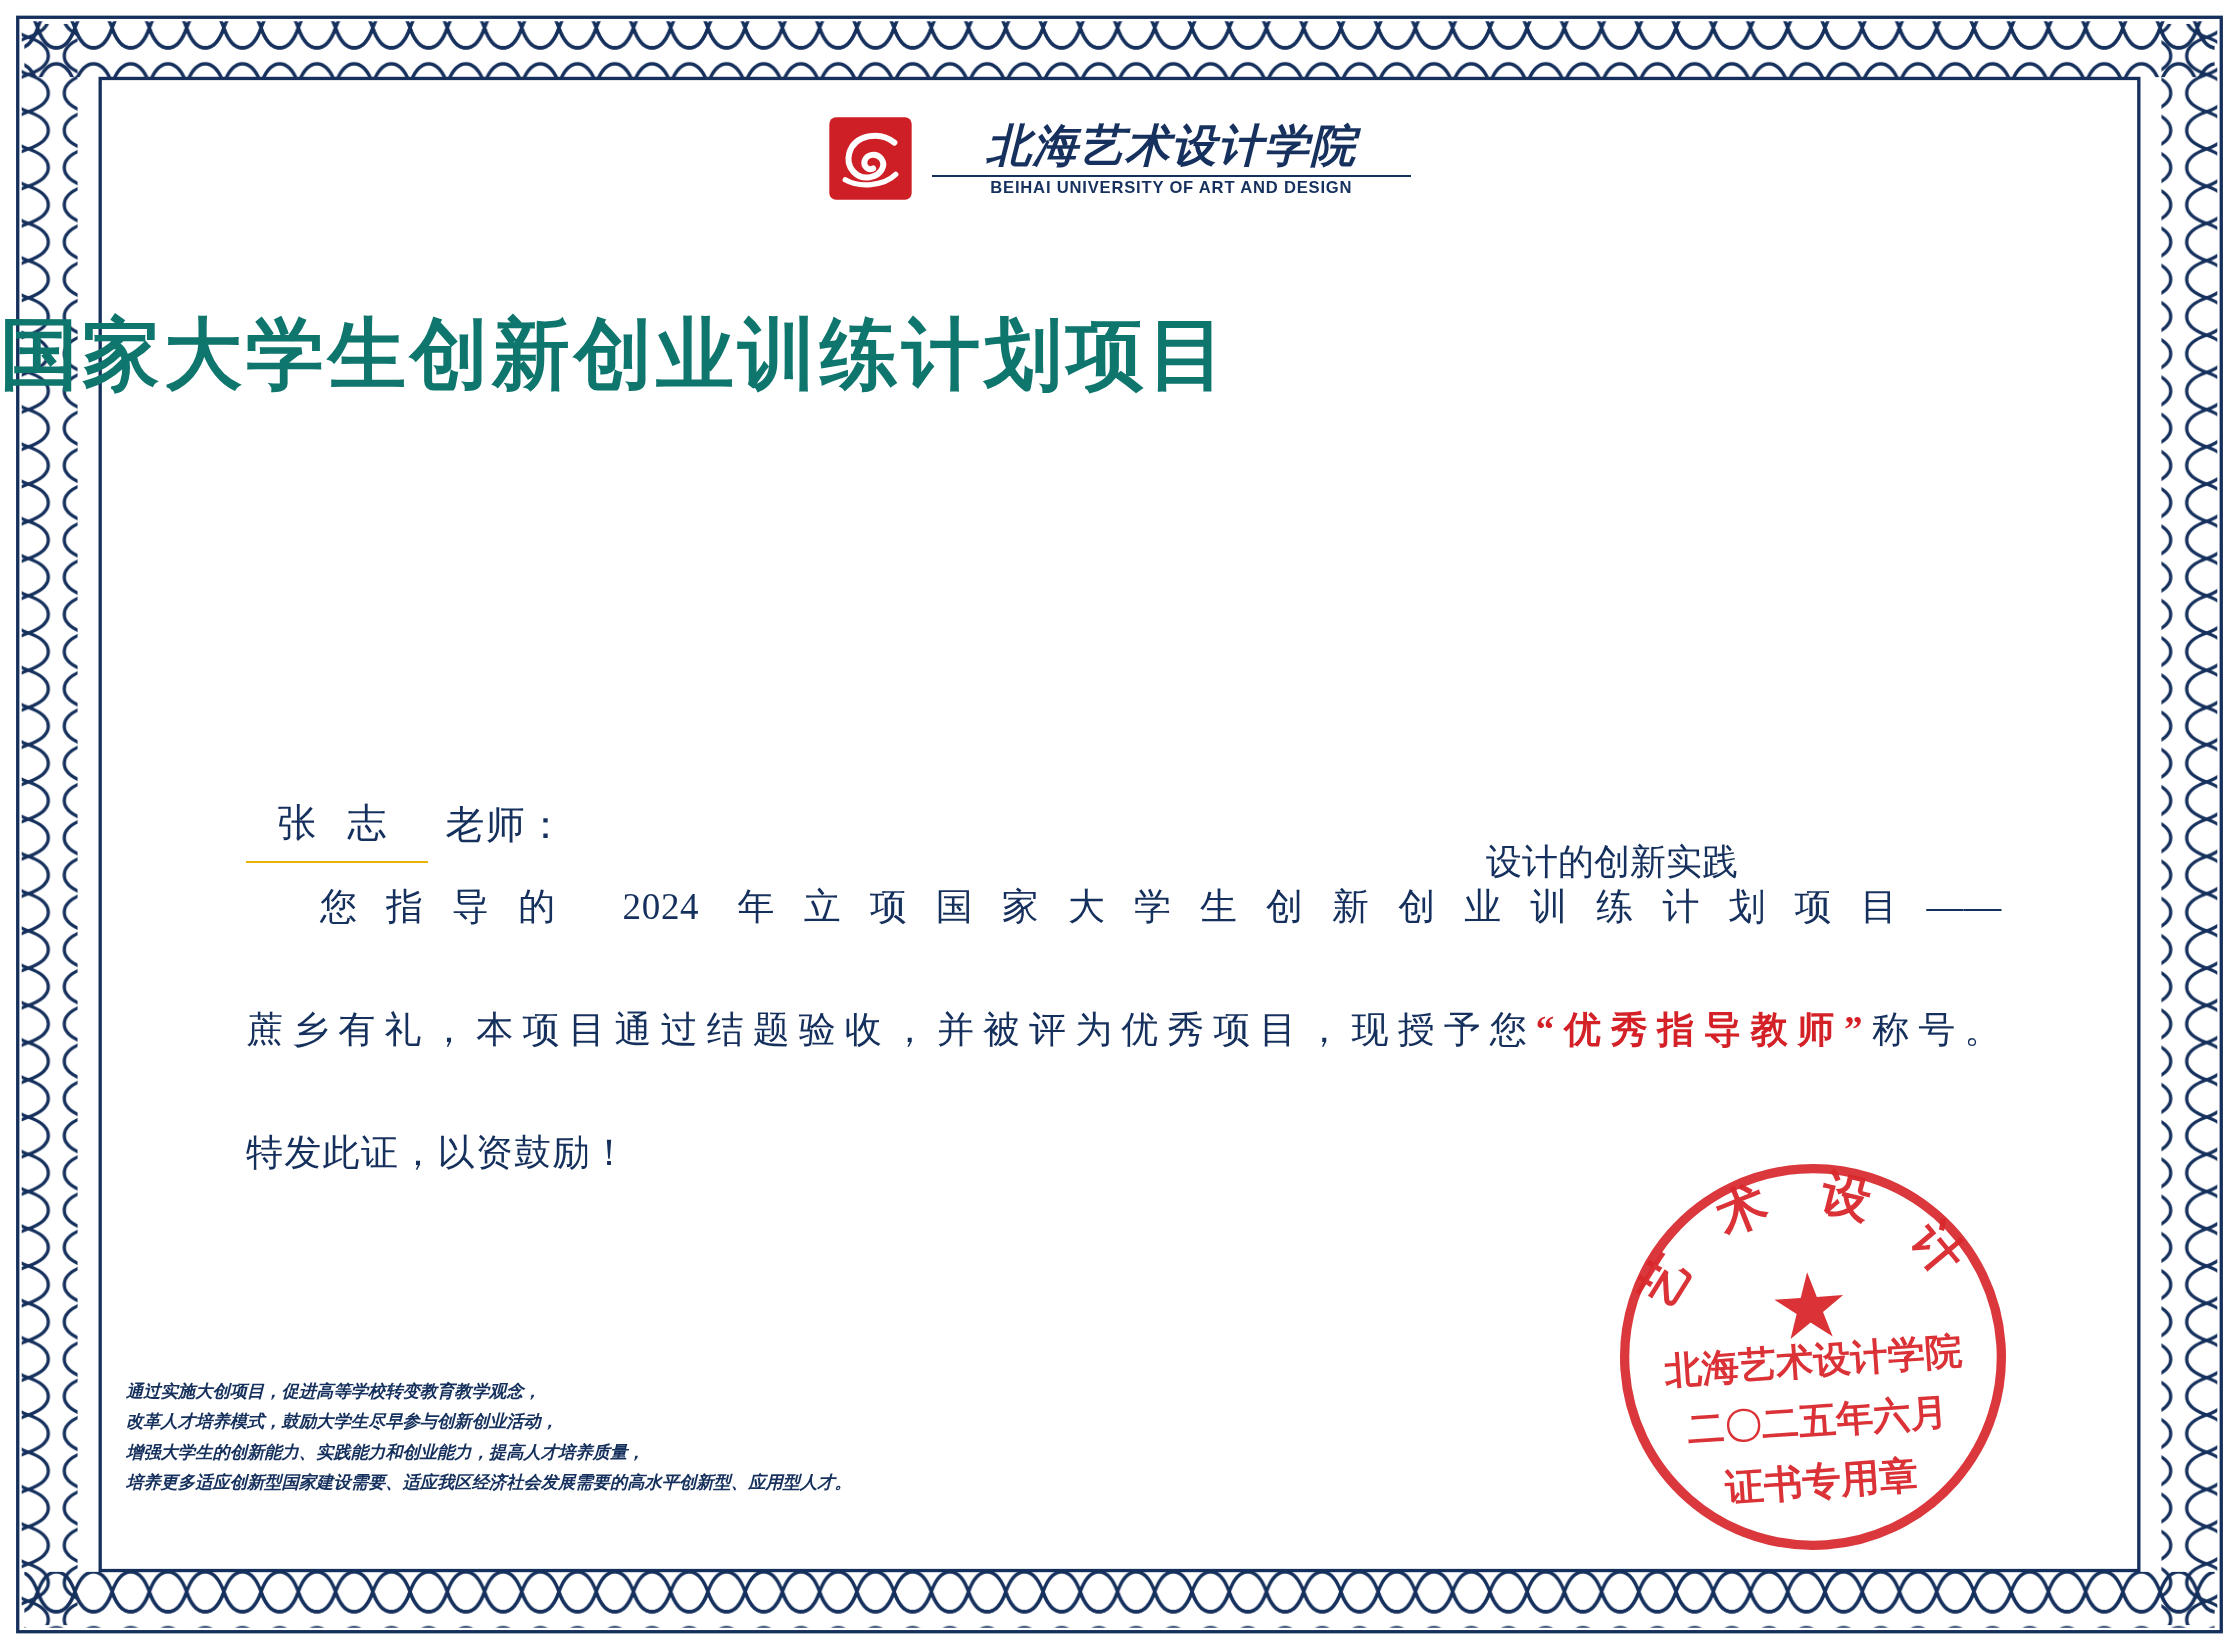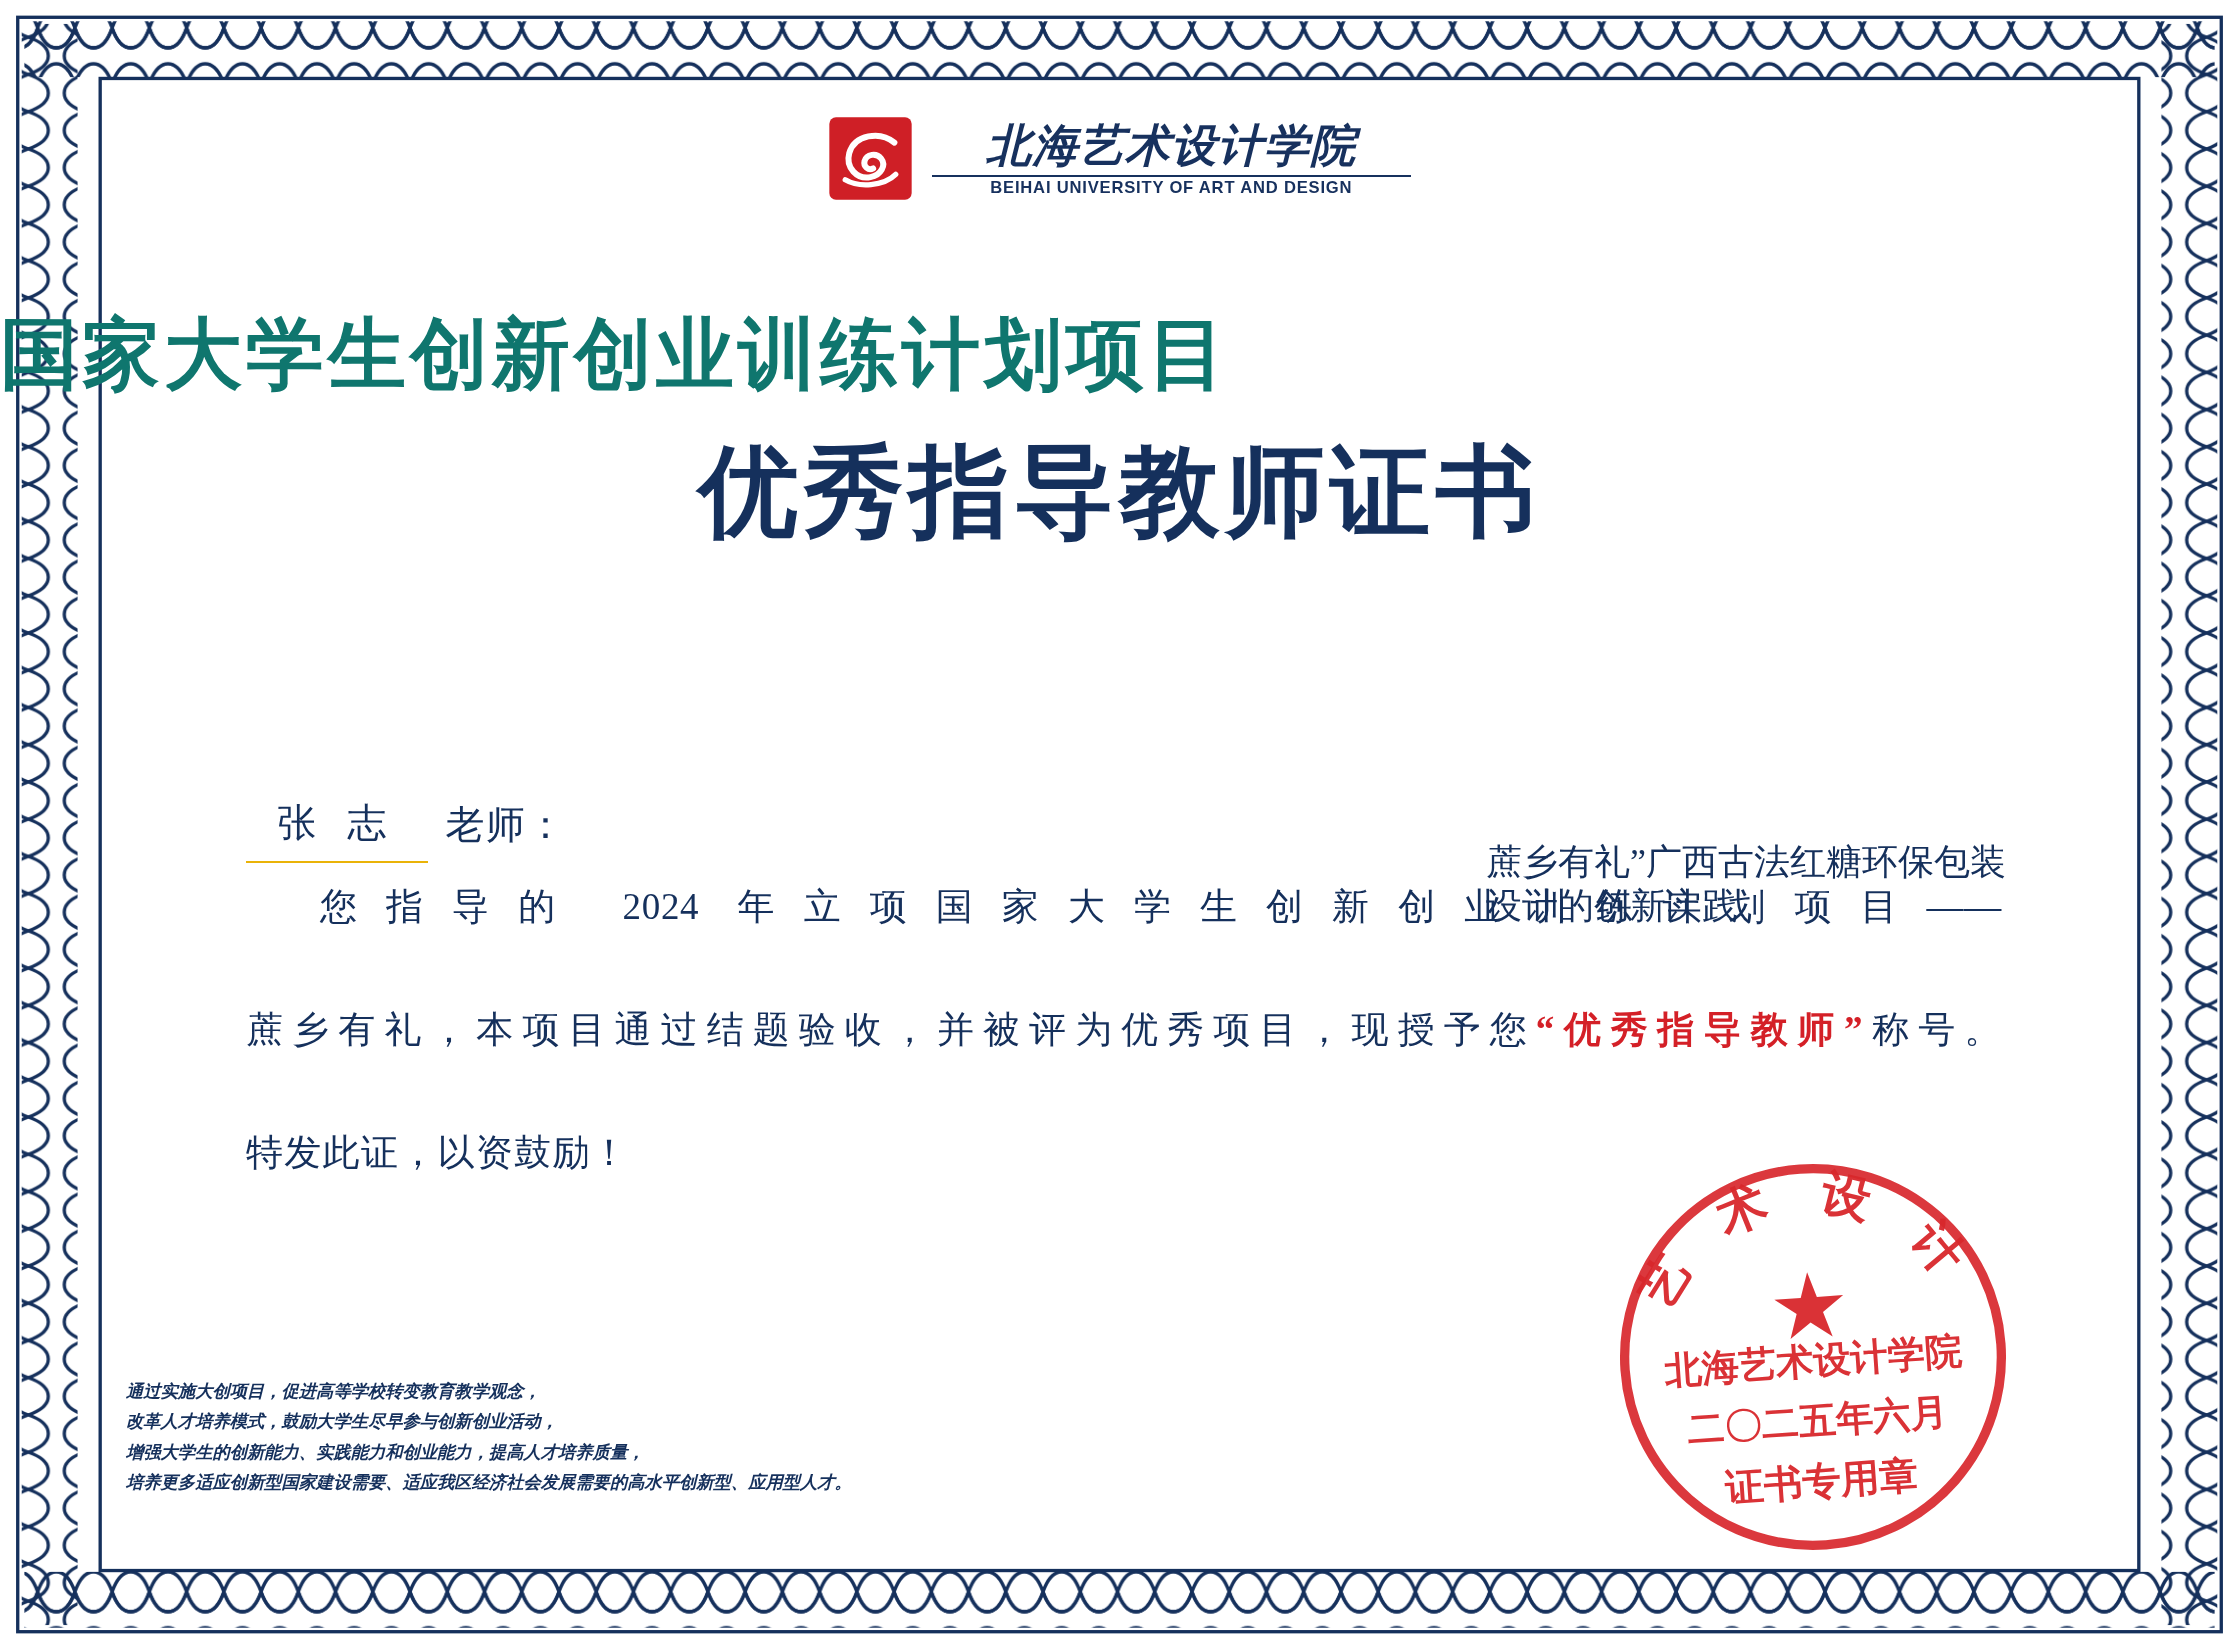--- a/index.html
+++ b/index.html
@@ -260,42 +260,40 @@
       </span>
       <span class="logo-texts">
         <span class="logo-cn">北海艺术设计学院</span>
         <span class="logo-rule"></span>
         <span class="logo-en">BEIHAI UNIVERSITY OF ART AND DESIGN</span>
       </span>
     </div>
   </div>
 
   <div class="title-main">国家大学生创新创业训练计划项目</div>
-  <div class="title-sub">优秀指导教师证书</div>
 
   <div class="body-block">
 
     <div class="recipient-line">
       <span class="recipient-name">张 志</span>
       <span class="recipient-suffix">老师：</span>
     </div>
 
     <div class="para line1">
       <span>您指导的 2024 年立项国家大学生创新创业训练计划项目——</span>
     </div>
 
     <div class="para line2">
       <span>蔗乡有礼，本项目通过结题验收，并被评为优秀项目，现授予您</span><span class="honor">“优秀指导教师”</span><span>称号。</span>
     </div>
 
     <div class="para line3">特发此证，以资鼓励！</div>
   </div>
 
   <div class="project-title">
-    <div>蔗乡有礼”广西古法红糖环保包装</div>
     <div>设计的创新实践</div>
   </div>
 
   <div class="footnote">
     <div>通过实施大创项目，促进高等学校转变教育教学观念，</div>
     <div>改革人才培养模式，鼓励大学生尽早参与创新创业活动，</div>
     <div>增强大学生的创新能力、实践能力和创业能力，提高人才培养质量，</div>
     <div>培养更多适应创新型国家建设需要、适应我区经济社会发展需要的高水平创新型、应用型人才。</div>
   </div>
 

